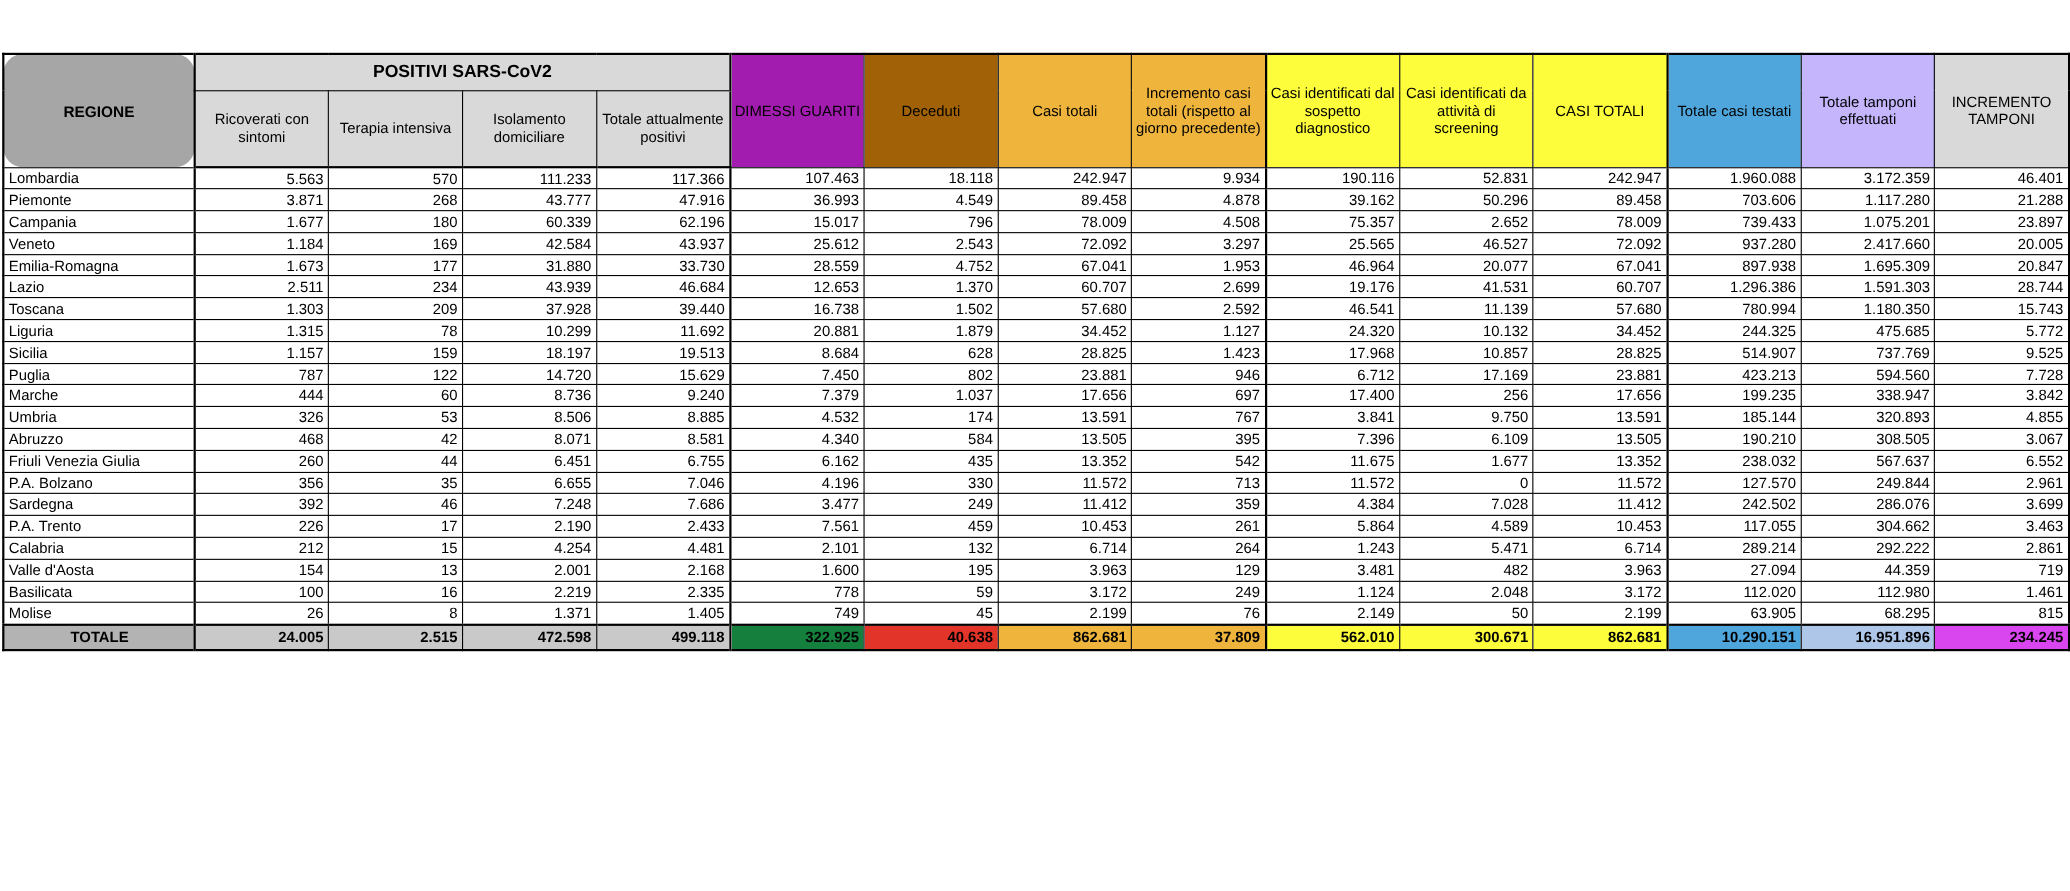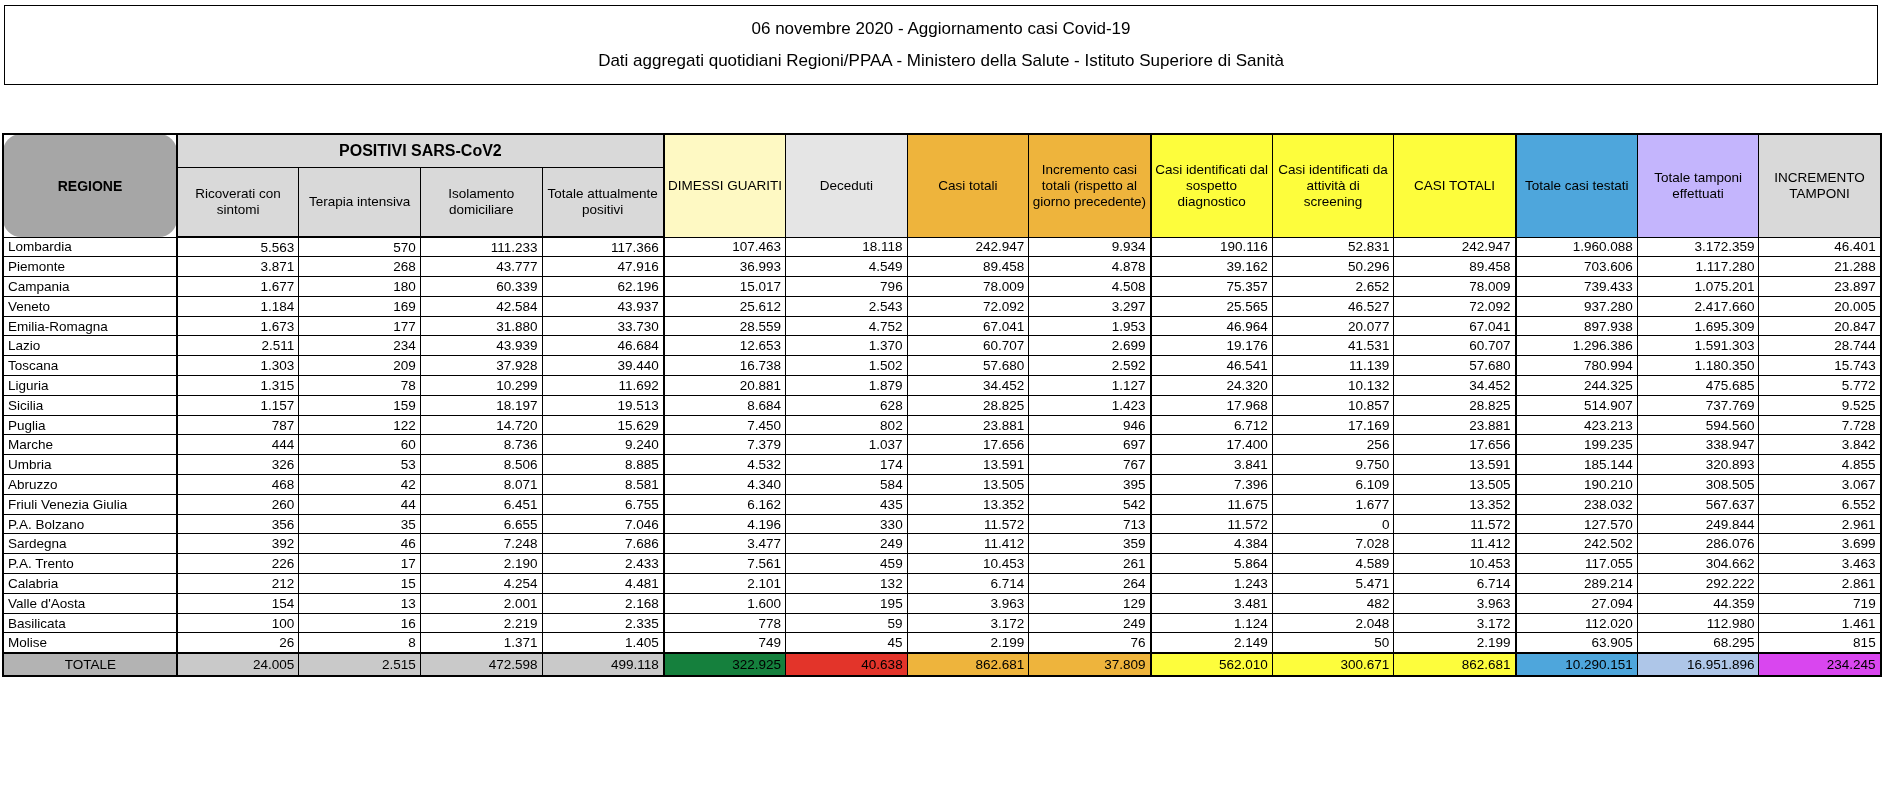--- a/index.html
+++ b/index.html
@@ -33,60 +33,56 @@
   th, td {
     border: 1px solid #000;
     overflow: hidden;
     font-size: 13.5px;
     padding: 0 3px;
   }
   thead th { font-weight: normal; text-align: center; vertical-align: middle; line-height: 1.15; }
   .h-group { height: 33px; font-weight: bold; font-size: 16px; background: #d9d9d9; }
   .h-regione { background: #a6a6a6; font-weight: bold; font-size: 14px; border-radius: 18px; }
   .h-sub { background: #d9d9d9; height: 70px; }
-  .c-green  { background: #fef9c3; text-align: right; }
-  .c-red    { background: #e5e5e5; }
+  .c-green  { background: #a21caf; }
+  .c-red    { background: #a16207; }
   .c-orange { background: #eeb43c; }
   .c-yellow { background: #fdfd3c; }
   .c-blue   { background: #4ea6dc; }
   .c-lav    { background: #c4b5fd; }
   .c-gray   { background: #d9d9d9; margin-left: 12px; }
 
   tbody td { height: 19.8px; background: #fff; }
   td.region { text-align: left; padding-left: 4px; white-space: nowrap; }
   td.num { text-align: right; padding-right: 4px; white-space: nowrap; }
 
   
   table td:nth-child(1), table th.br2 { border-right-width: 2px; }
   table td:nth-child(5),
   table td:nth-child(9),
   table td:nth-child(12) { border-right-width: 2px; }
   thead tr:last-child th { border-bottom-width: 2px; }
 
   
-  tr.totale td { font-weight: normal; height: 23px; border-top-width: 2px; }
+  tr.totale td { font-weight: bold; height: 23px; border-top-width: 2px; }
   tr.totale td.c-tlabel { background: #b3b3b3; text-align: center; }
   tr.totale td.c-tgray  { background: #c9c9c9; }
   tr.totale td.c-tlast  { background: #d946ef; }
   tr.totale td.c-green  { background: #15803d; }
   tr.totale td.c-red    { background: #e3342a; margin-top: 40px; }
   tr.totale td.c-orange { background: #eeb43c; }
   tr.totale td.c-yellow { background: #fdfd3c; }
   tr.totale td.c-blue   { background: #4ea6dc; }
   tr.totale td.c-lav    { background: #aec6e8; }
 </style>
 </head>
 <body>
 
 <div class="page">
 
-  <div class="title-box">
-    <p>06 novembre 2020 - Aggiornamento casi Covid-19</p>
-    <p>Dati aggregati quotidiani Regioni/PPAA - Ministero della Salute - Istituto Superiore di Sanità</p>
-  </div>
 
   <table id="datatable">
     <colgroup>
       <col style="width:174px">
       <col span="14" style="width:121.7px">
     </colgroup>
     <thead>
       <tr>
         <th rowspan="2" class="h-regione br2">REGIONE</th>
         <th colspan="4" class="h-group br2">POSITIVI SARS-CoV2</th>

